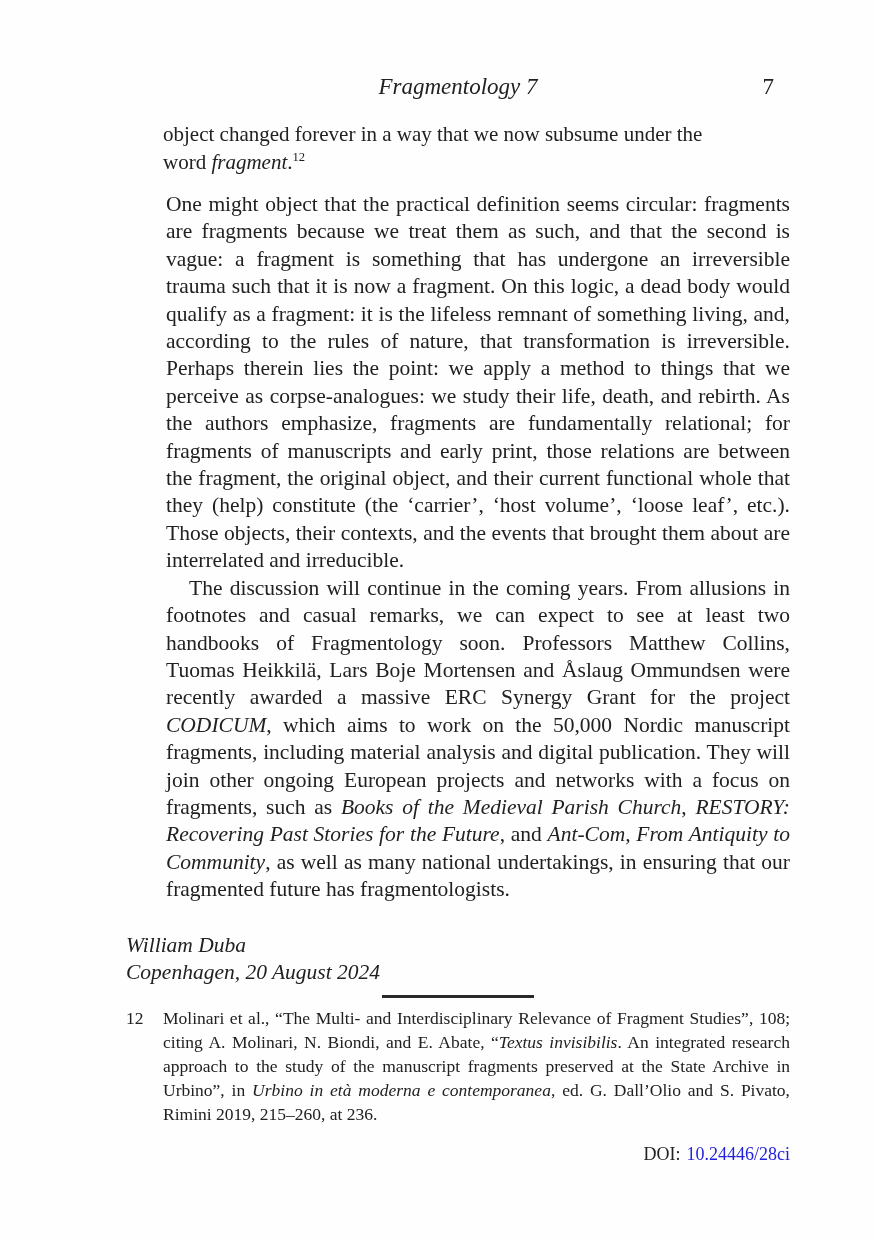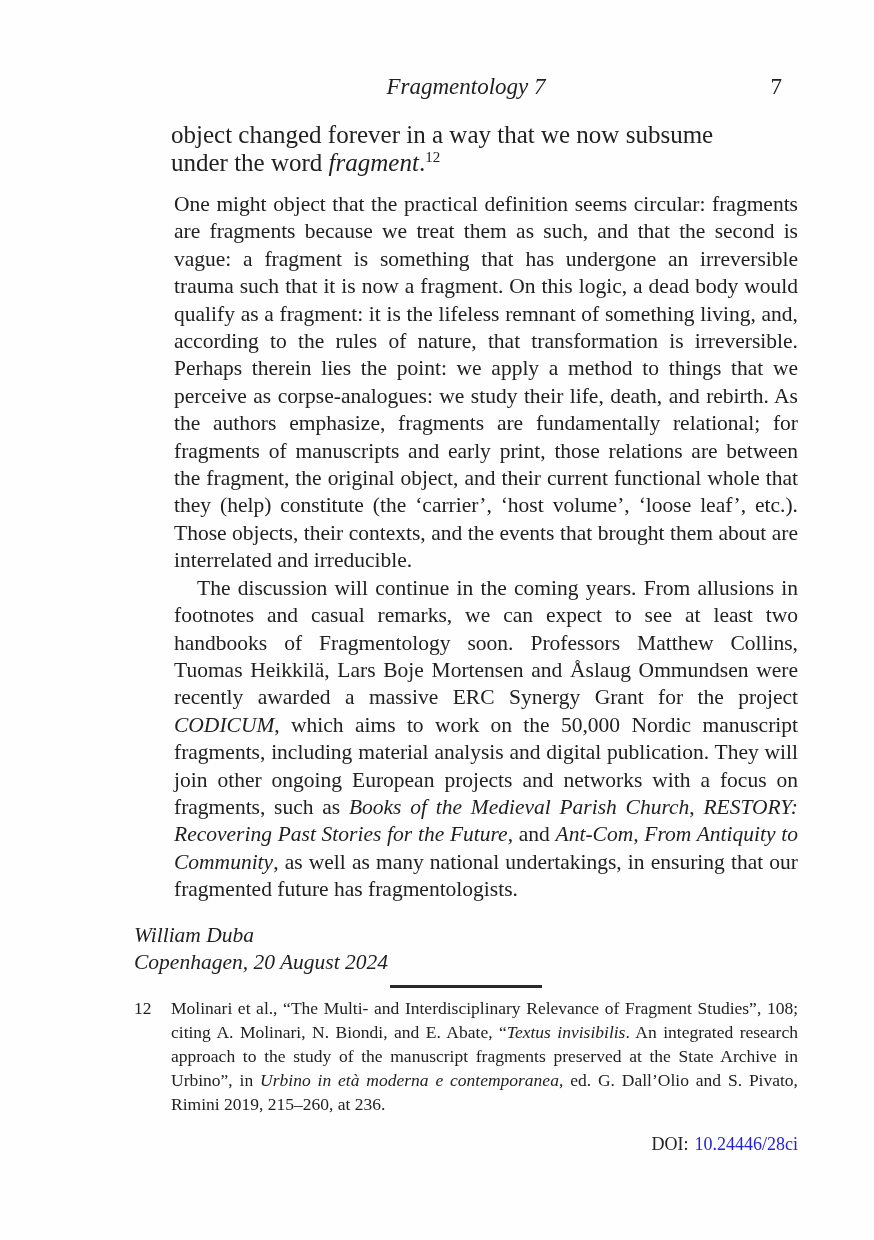--- a/index.html
+++ b/index.html
@@ -10,55 +10,55 @@
   html,body{margin:0;padding:0;background:#ffffff;}
   .page{
     position:relative;
     width:874px;height:1240px;
     background:var(--bg);
     font-family:"Liberation Serif","DejaVu Serif",serif;
     color:var(--text);
     overflow:hidden;
   }
   .content{
-    position:absolute;left:134px;top:72px;width:664px;
+    position:absolute;left:126px;top:72px;width:664px;
   }
   .running-head{
     position:relative;
     text-align:center;
     font-style:italic;
     font-size:23px;
     line-height:30px;
   }
   .page-number{
     position:absolute;right:16px;top:0;
     font-style:normal;
   }
   .blockquote{
     margin:19px 50px 0 37px;
-    font-size:25px;
+    font-size:21px;
     line-height:27.5px;
     text-align:left;
   }
   .blockquote sup, .fn-ref{
     font-size:60%;
     vertical-align:super;
     line-height:0;
   }
   .body-text{margin-top:15px;margin-left:40px;}
   .para{
     margin:0;
     font-size:21.5px;
     line-height:27.4px;
     text-align:justify;
   }
   .para.indent{text-indent:23px;}
   .para i, .blockquote i, .fn-text i{font-style:italic;}
   .signature{
-    margin-top:18px;
+    margin-top:28px;
     font-style:italic;
     font-size:21.5px;
     line-height:27.5px;
   }
   .footnote-rule{
     margin-top:8px;
     width:152px;
     border:0;
     border-top:3px solid #2a2a2a;
   }

